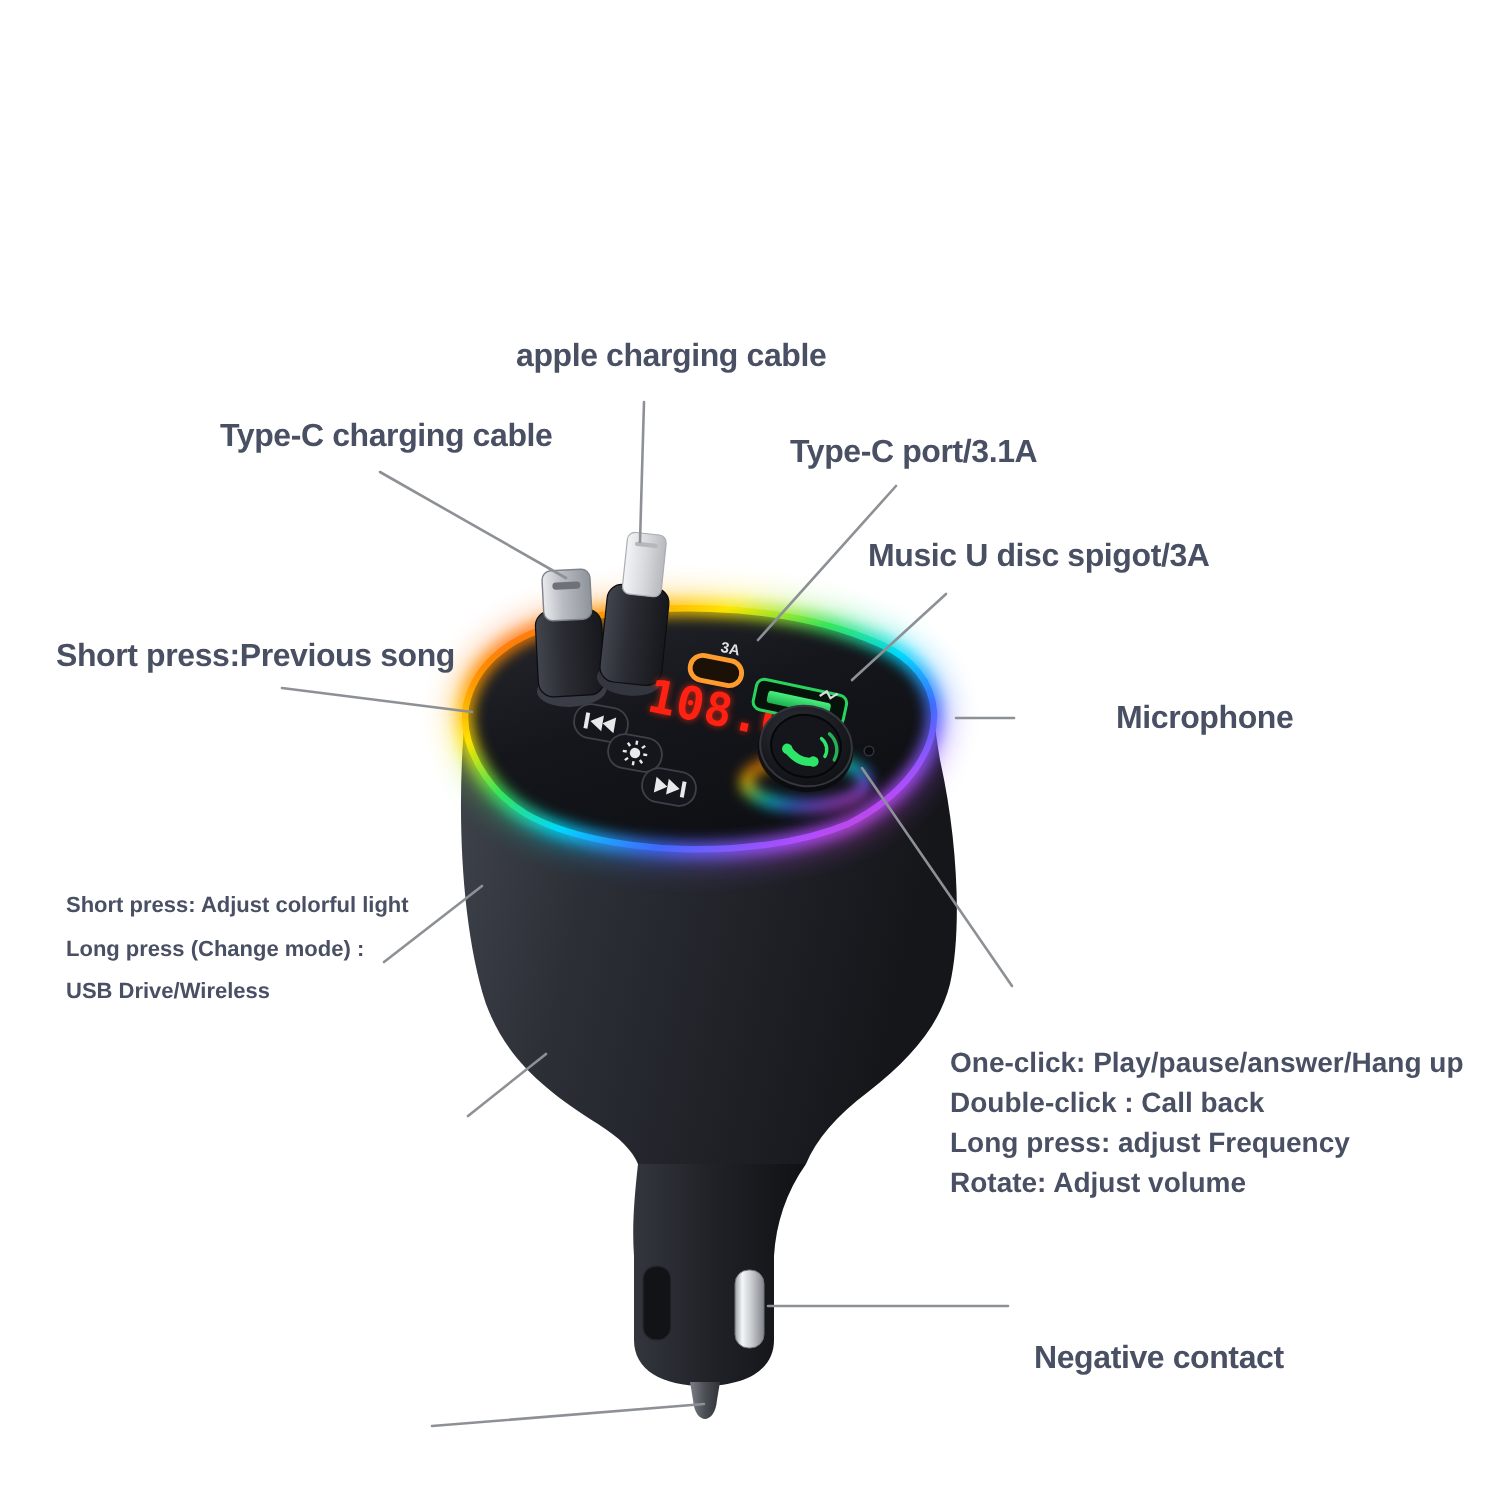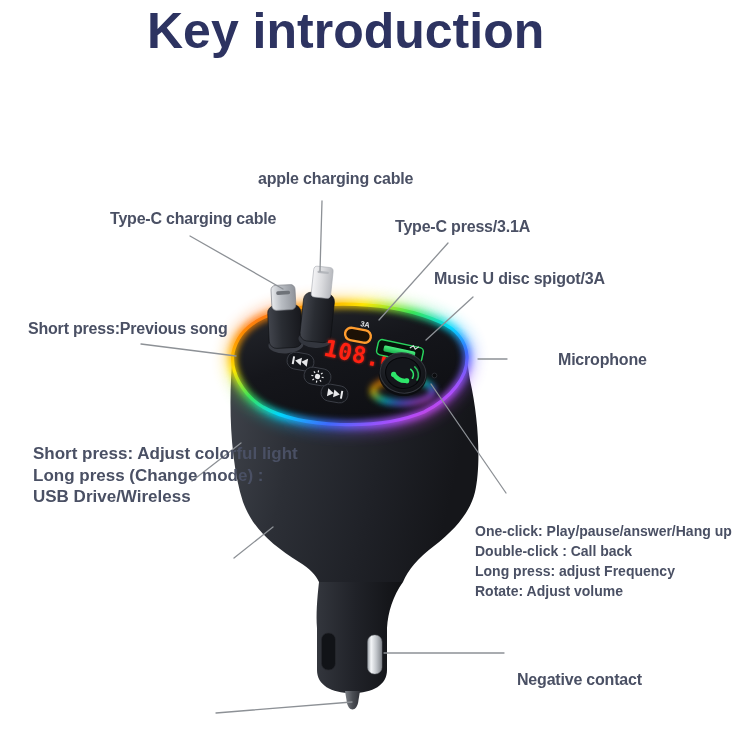--- a/index.html
+++ b/index.html
@@ -5,21 +5,21 @@
   html,body{margin:0;padding:0;background:#ffffff;}
   .stage{position:relative;width:750px;height:750px;background:#ffffff;overflow:hidden;
          font-family:"Liberation Sans",sans-serif;}
   .art{position:absolute;left:0;top:0;width:750px;height:750px;}
   .title{position:absolute;left:147px;top:4px;font-weight:700;font-size:50px;line-height:1.1;
          color:#2d3361;letter-spacing:0px;white-space:nowrap;}
   .lbl{position:absolute;color:#4a5064;font-weight:600;font-size:16px;line-height:1.25;
        letter-spacing:-0.2px;white-space:nowrap;}
   .block{position:absolute;color:#4a5064;font-weight:600;white-space:nowrap;}
   .block .bline{display:block;}
-  .block.left-block .bline{font-size:17px;line-height:21.5px;}
+  .block.left-block .bline{font-size:11px;line-height:21.5px;}
   .block.right-block .bline{font-size:14px;line-height:20px;}
   .seg{font-family:"DejaVu Sans Mono",monospace;font-weight:bold;font-size:23px;letter-spacing:0.5px;}
 </style>
 </head>
 <body>
 
 <div class="stage">
 
   <svg class="art" viewBox="0 0 750 750">
     <defs>
@@ -196,25 +196,24 @@
       <line x1="141" y1="344" x2="236" y2="356"></line>
       <line x1="478" y1="359" x2="507" y2="359"></line>
       <line x1="192" y1="481" x2="241" y2="443"></line>
       <line x1="431" y1="384" x2="506" y2="493"></line>
       <line x1="234" y1="558" x2="273" y2="527"></line>
       <line x1="384" y1="653" x2="504" y2="653"></line>
       <line x1="216" y1="713" x2="352" y2="702"></line>
     </g>
   </svg>
 
-  <div class="title">Key introduction</div>
 
   <div class="lbl" style="left:110px;top:209px;">Type-C charging cable</div>
   <div class="lbl" style="left:258px;top:169px;">apple charging cable</div>
-  <div class="lbl" style="left:395px;top:217px;">Type-C press/3.1A</div>
+  <div class="lbl" style="left:395px;top:217px;">Type-C port/3.1A</div>
   <div class="lbl" style="left:434px;top:269px;">Music U disc spigot/3A</div>
   <div class="lbl" style="left:28px;top:319px;">Short press:Previous song</div>
   <div class="lbl" style="left:510px;top:350px;margin-left:48px;">Microphone</div>
 
   <div class="block left-block" style="left:33px;top:443px;">
     <span class="bline">Short press: Adjust colorful light</span>
     <span class="bline">Long press (Change mode) :</span>
     <span class="bline">USB Drive/Wireless</span>
   </div>
 

